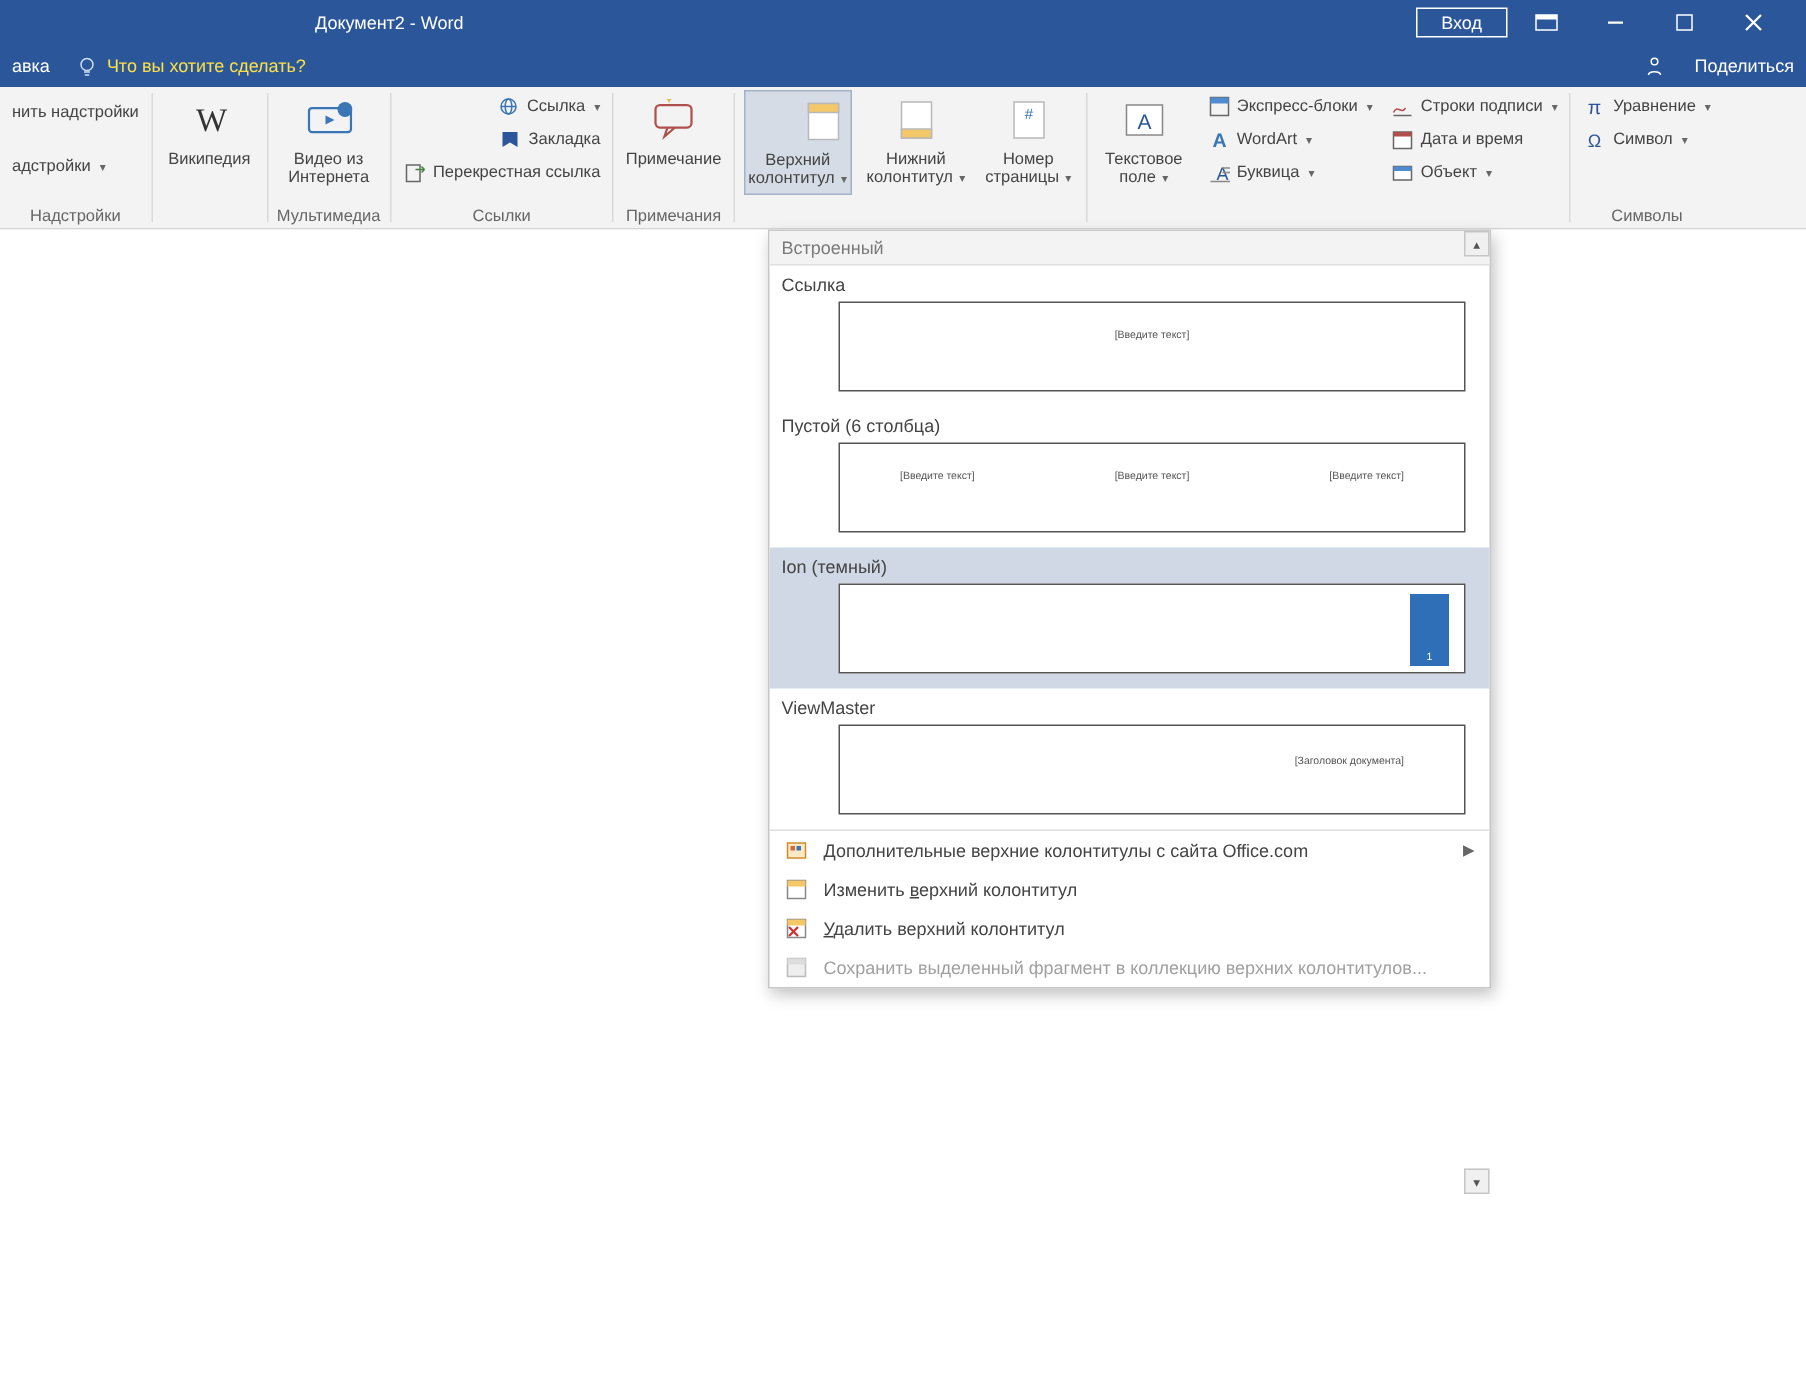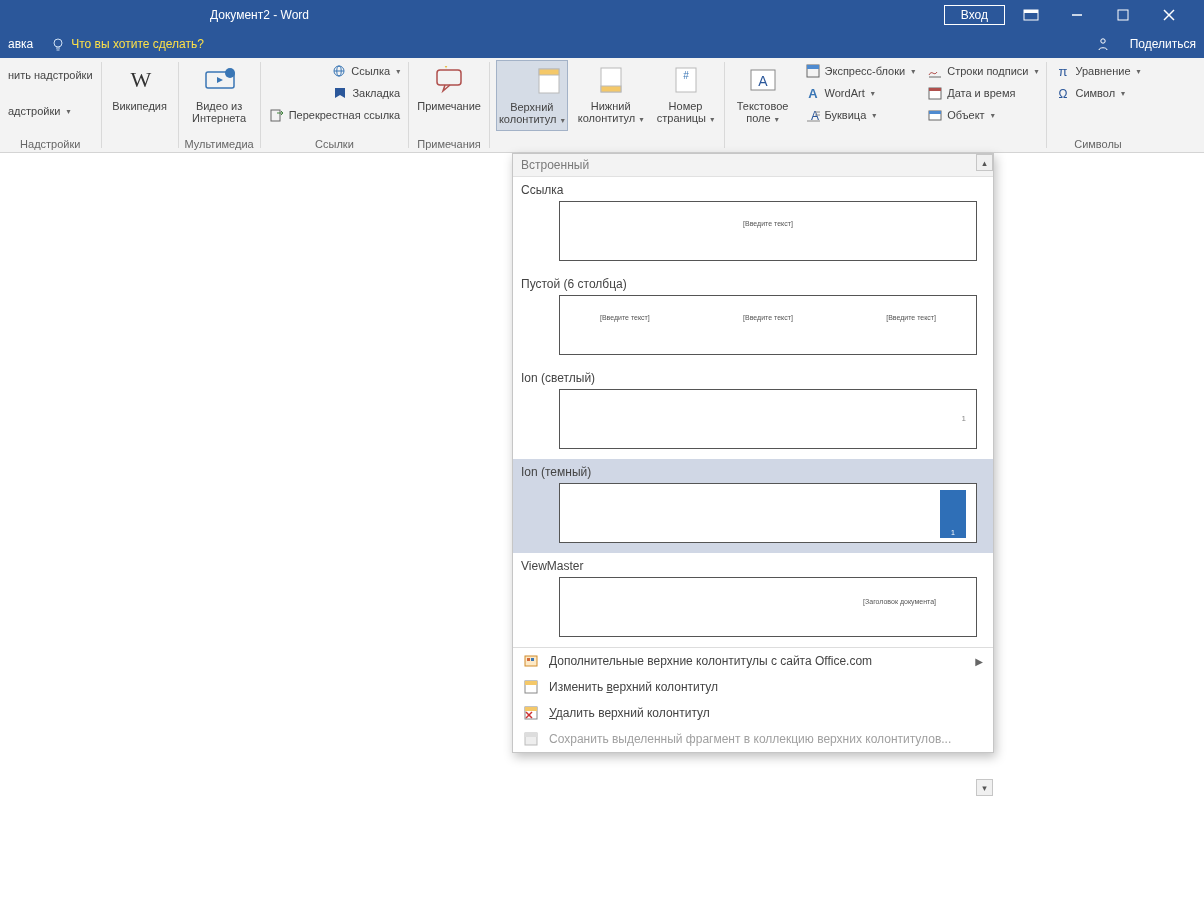--- a/index.html
+++ b/index.html
@@ -358,26 +358,20 @@
 
       <div class="gitem">
         <div class="gtitle">Пустой (6 столбца)</div>
         <div class="preview">
           <span class="left">[Введите текст]</span>
           <span class="center">[Введите текст]</span>
           <span class="right">[Введите текст]</span>
         </div>
       </div>
 
-      <div class="gitem">
-        <div class="gtitle">Ion (светлый)</div>
-        <div class="preview">
-          <span class="rightnum">1</span>
-        </div>
-      </div>
 
       <div class="gitem hover">
         <div class="gtitle">Ion (темный)</div>
         <div class="preview">
           <div class="ionbox">
               <span>1</span>
             </div>
         </div>
       </div>
 

